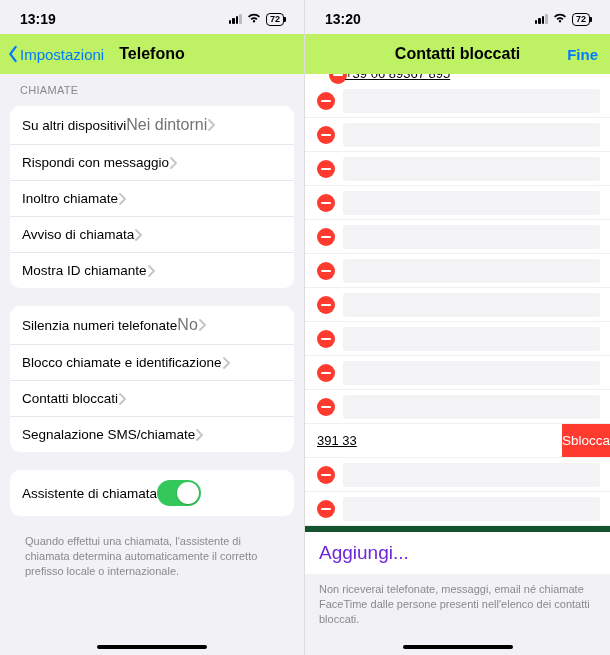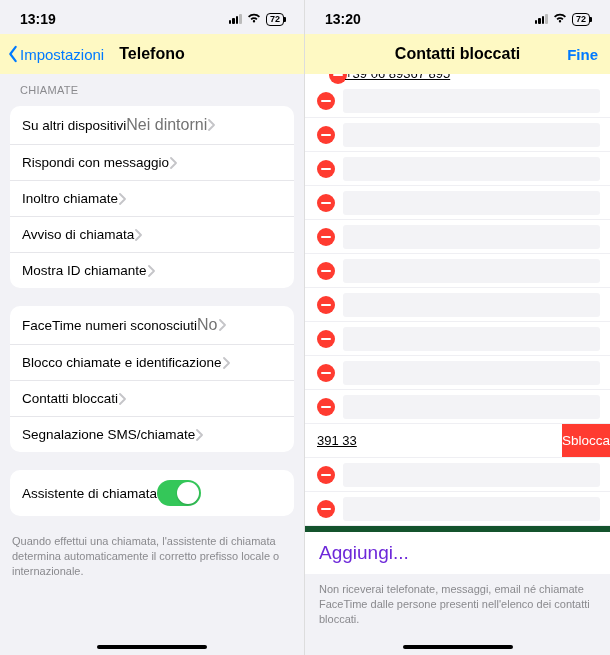--- a/index.html
+++ b/index.html
@@ -8,37 +8,37 @@
     .screen.left { border-right: 1px solid #ddd; }
     .status-bar { display: flex; justify-content: space-between; align-items: center; padding: 8px 20px 4px; height: 34px; }
     .status-time { font-size: 14px; font-weight: 600; }
     .status-icons { display: flex; align-items: center; gap: 4px; font-size: 12px; }
     .sig { display: flex; align-items: flex-end; gap: 1px; height: 10px; }
     .sig span { width: 2.5px; background: #000; border-radius: 1px; }
     .sig span:nth-child(1){height:4px}.sig span:nth-child(2){height:6px}.sig span:nth-child(3){height:8px}.sig span:nth-child(4){height:10px;background:#bbb}
     .wifi { font-size: 13px; }
     .battery { border: 1.5px solid #000; border-radius: 4px; font-size: 9px; font-weight: 700; padding: 1px 3px; line-height: 1; position: relative; }
     .battery::after { content:""; position:absolute; right:-3px; top:3px; width:2px; height:5px; background:#000; border-radius: 0 1px 1px 0; }
-    .nav-bar { display: flex; align-items: center; justify-content: center; height: 40px; padding: 0 6px; position: relative; background: #fef9c3; }
+    .nav-bar { display: flex; align-items: center; justify-content: center; height: 40px; padding: 0 6px; position: relative; background: #bef264; }
     .nav-back { position: absolute; left: 6px; display: flex; align-items: center; color: #007aff; font-size: 15px; }
     .nav-back svg { width: 14px; height: 18px; }
     .nav-title { font-size: 16px; font-weight: 600; }
     .nav-done { position: absolute; right: 12px; color: #007aff; font-size: 15px; font-weight: 600; }
     .content { flex: 1; overflow: hidden; padding-bottom: 20px; }
     .section-header { font-size: 11px; color: #8a8a8e; padding: 10px 20px 4px; text-transform: uppercase; letter-spacing: 0.3px; }
     .group { margin: 6px 10px 18px; background: #fff; border-radius: 10px; overflow: hidden; }
     .row { display: flex; align-items: center; padding: 10px 12px; min-height: 30px; border-top: 1px solid #e6e6ea; }
     .row:first-child { border-top: none; }
     .row-label { font-size: 13.5px; color: #000; }
     .row-tail { display: flex; align-items: center; gap: 0; color: #737373; font-size: 16px; }
     .chev { color: #c5c5c8; }
     .chev svg { width: 8px; height: 12px; display: block; }
     .toggle { width: 44px; height: 26px; background: #34c759; border-radius: 13px; position: relative; }
     .toggle::after { content:""; position:absolute; right:2px; top:2px; width:22px; height:22px; background:#fff; border-radius:50%; box-shadow:0 1px 2px rgba(0,0,0,0.2); }
-    .footer-text { font-size: 11px; color: #8a8a8e; padding: 0 12px 10px; line-height: 1.35; }
+    .footer-text { font-size: 11px; color: #8a8a8e; padding: 0 25px 10px; line-height: 1.35; }
 
     
     .blocked-list { margin: 0; background: #fff; }
     .brow { display: flex; align-items: center; height: 34px; border-bottom: 1px solid #efeff3; position: relative; }
     .minus { width: 18px; height: 18px; border-radius: 50%; background: #ff3b30; margin: 0 8px 0 12px; flex-shrink: 0; position: relative; }
     .minus::after { content:""; position:absolute; left:4px; right:4px; top:8px; height:2px; background:#fff; border-radius:1px; }
     .bnum { font-size: 13px; color: #000; text-decoration: underline; }
     .brow.mask .bnum-mask { background: #f3f3f6; height: 24px; border-radius: 3px; flex:1; margin-right: 10px; }
     .brow.swipe { background: #fff; }
     .brow.swipe .bnum { padding-left: 12px; }
@@ -134,21 +134,21 @@
               <svg viewBox="0 0 8 12">
                 <path d="M2 1l5 5-5 5" stroke="#c5c5c8" stroke-width="1.8" fill="none" stroke-linecap="round" stroke-linejoin="round"></path>
               </svg>
             </span>
           </span>
       </div>
     </div>
 
     <div class="group">
       <div class="row">
-        <span class="row-label">FaceTime numeri sconosciuti</span>
+        <span class="row-label">Silenzia numeri telefonate</span>
         <span class="row-tail">
           <span>No</span>
           <span class="chev">
               <svg viewBox="0 0 8 12">
                 <path d="M2 1l5 5-5 5" stroke="#c5c5c8" stroke-width="1.8" fill="none" stroke-linecap="round" stroke-linejoin="round"></path>
               </svg>
             </span>
         </span>
       </div>
       <div class="row">

